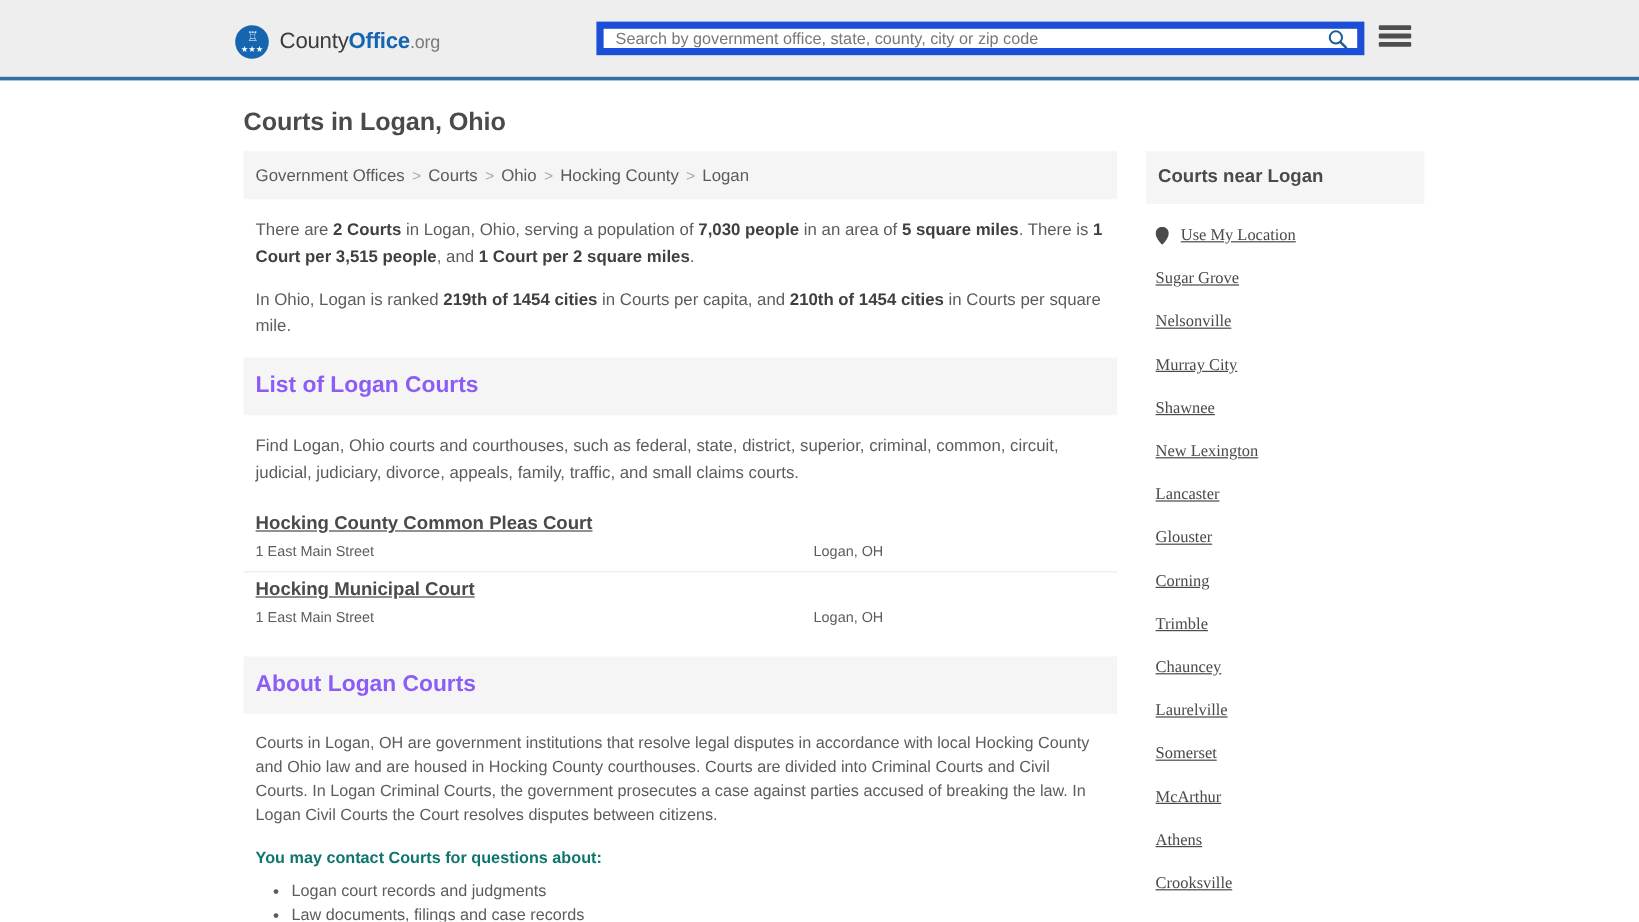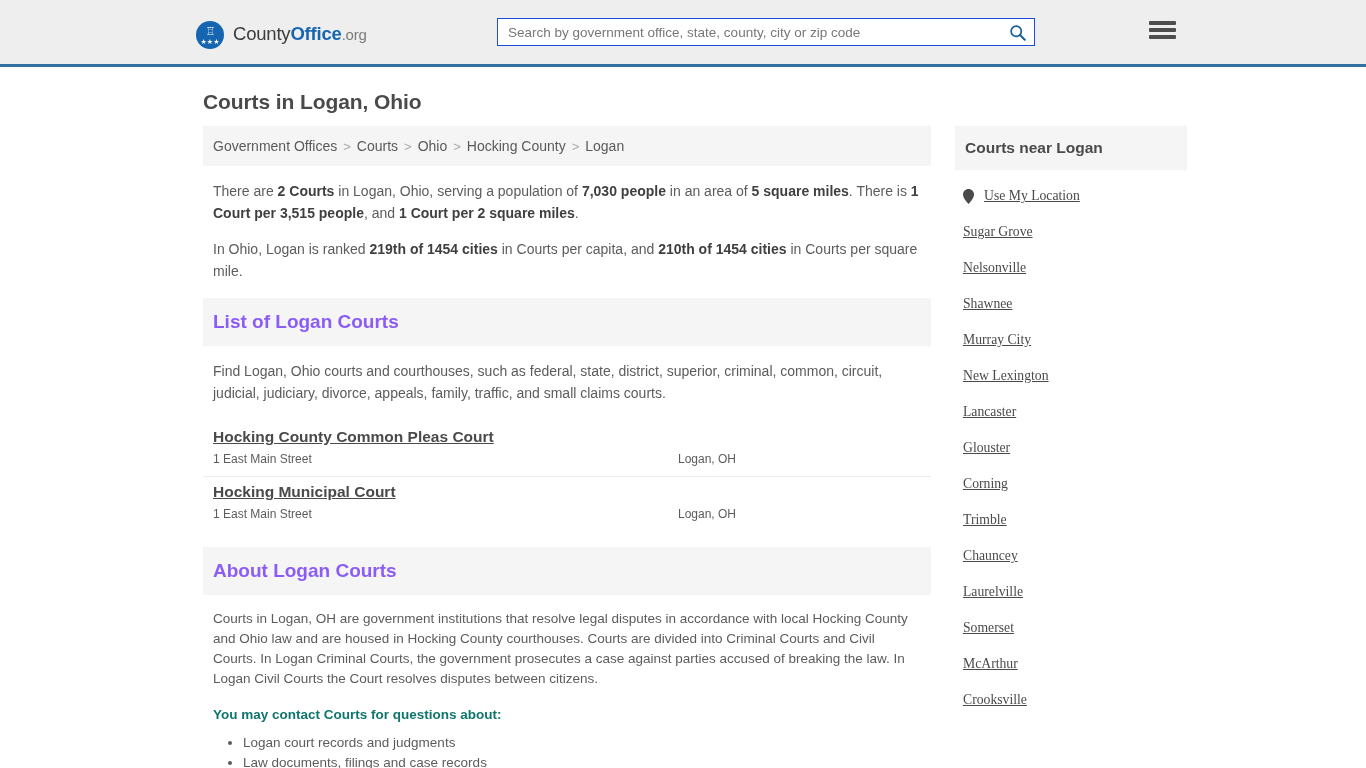--- a/index.html
+++ b/index.html
@@ -70,24 +70,24 @@
     white-space: nowrap;
   }
   .brand-text .t1 { color: #3c3c3c; }
   .brand-text .t2 { color: #1565b0; font-weight: bold; }
   .brand-text .t3 { color: #7b7b7b; font-size: 15px; }
 
   .searchbox {
     position: absolute;
     left: 497px;
     top: 18px;
-    width: 538px;
+    width: 640px;
     height: 28px;
     background: #ffffff;
-    border: 1px solid #1d4ed8;
+    border: 6px solid #1d4ed8;
     display: flex;
     align-items: center;
   }
   .searchbox input {
     flex: 1;
     height: 26px;
     border: 0;
     outline: none;
     background: transparent;
     font-family: "Liberation Sans", sans-serif;
@@ -357,26 +357,26 @@
               </span>
               <a class="near-link" href="#">Use My Location</a>
             </div>
             <div class="near-item">
               <a class="near-link" href="#">Sugar Grove</a>
             </div>
             <div class="near-item">
               <a class="near-link" href="#">Nelsonville</a>
             </div>
             <div class="near-item">
+              <a class="near-link" href="#">Murray City</a>
+            </div>
+            <div class="near-item">
               <a class="near-link" href="#">Shawnee</a>
             </div>
             <div class="near-item">
-              <a class="near-link" href="#">Murray City</a>
-            </div>
-            <div class="near-item">
               <a class="near-link" href="#">New Lexington</a>
             </div>
             <div class="near-item">
               <a class="near-link" href="#">Lancaster</a>
             </div>
             <div class="near-item">
               <a class="near-link" href="#">Glouster</a>
             </div>
             <div class="near-item">
               <a class="near-link" href="#">Corning</a>
@@ -388,20 +388,23 @@
               <a class="near-link" href="#">Chauncey</a>
             </div>
             <div class="near-item">
               <a class="near-link" href="#">Laurelville</a>
             </div>
             <div class="near-item">
               <a class="near-link" href="#">Somerset</a>
             </div>
             <div class="near-item">
               <a class="near-link" href="#">McArthur</a>
+            </div>
+            <div class="near-item">
+              <a class="near-link" href="#">Athens</a>
             </div>
             <div class="near-item">
               <a class="near-link" href="#">Crooksville</a>
             </div>
           </div>
       </div>
 
     </div>
   </div>
 </div>

